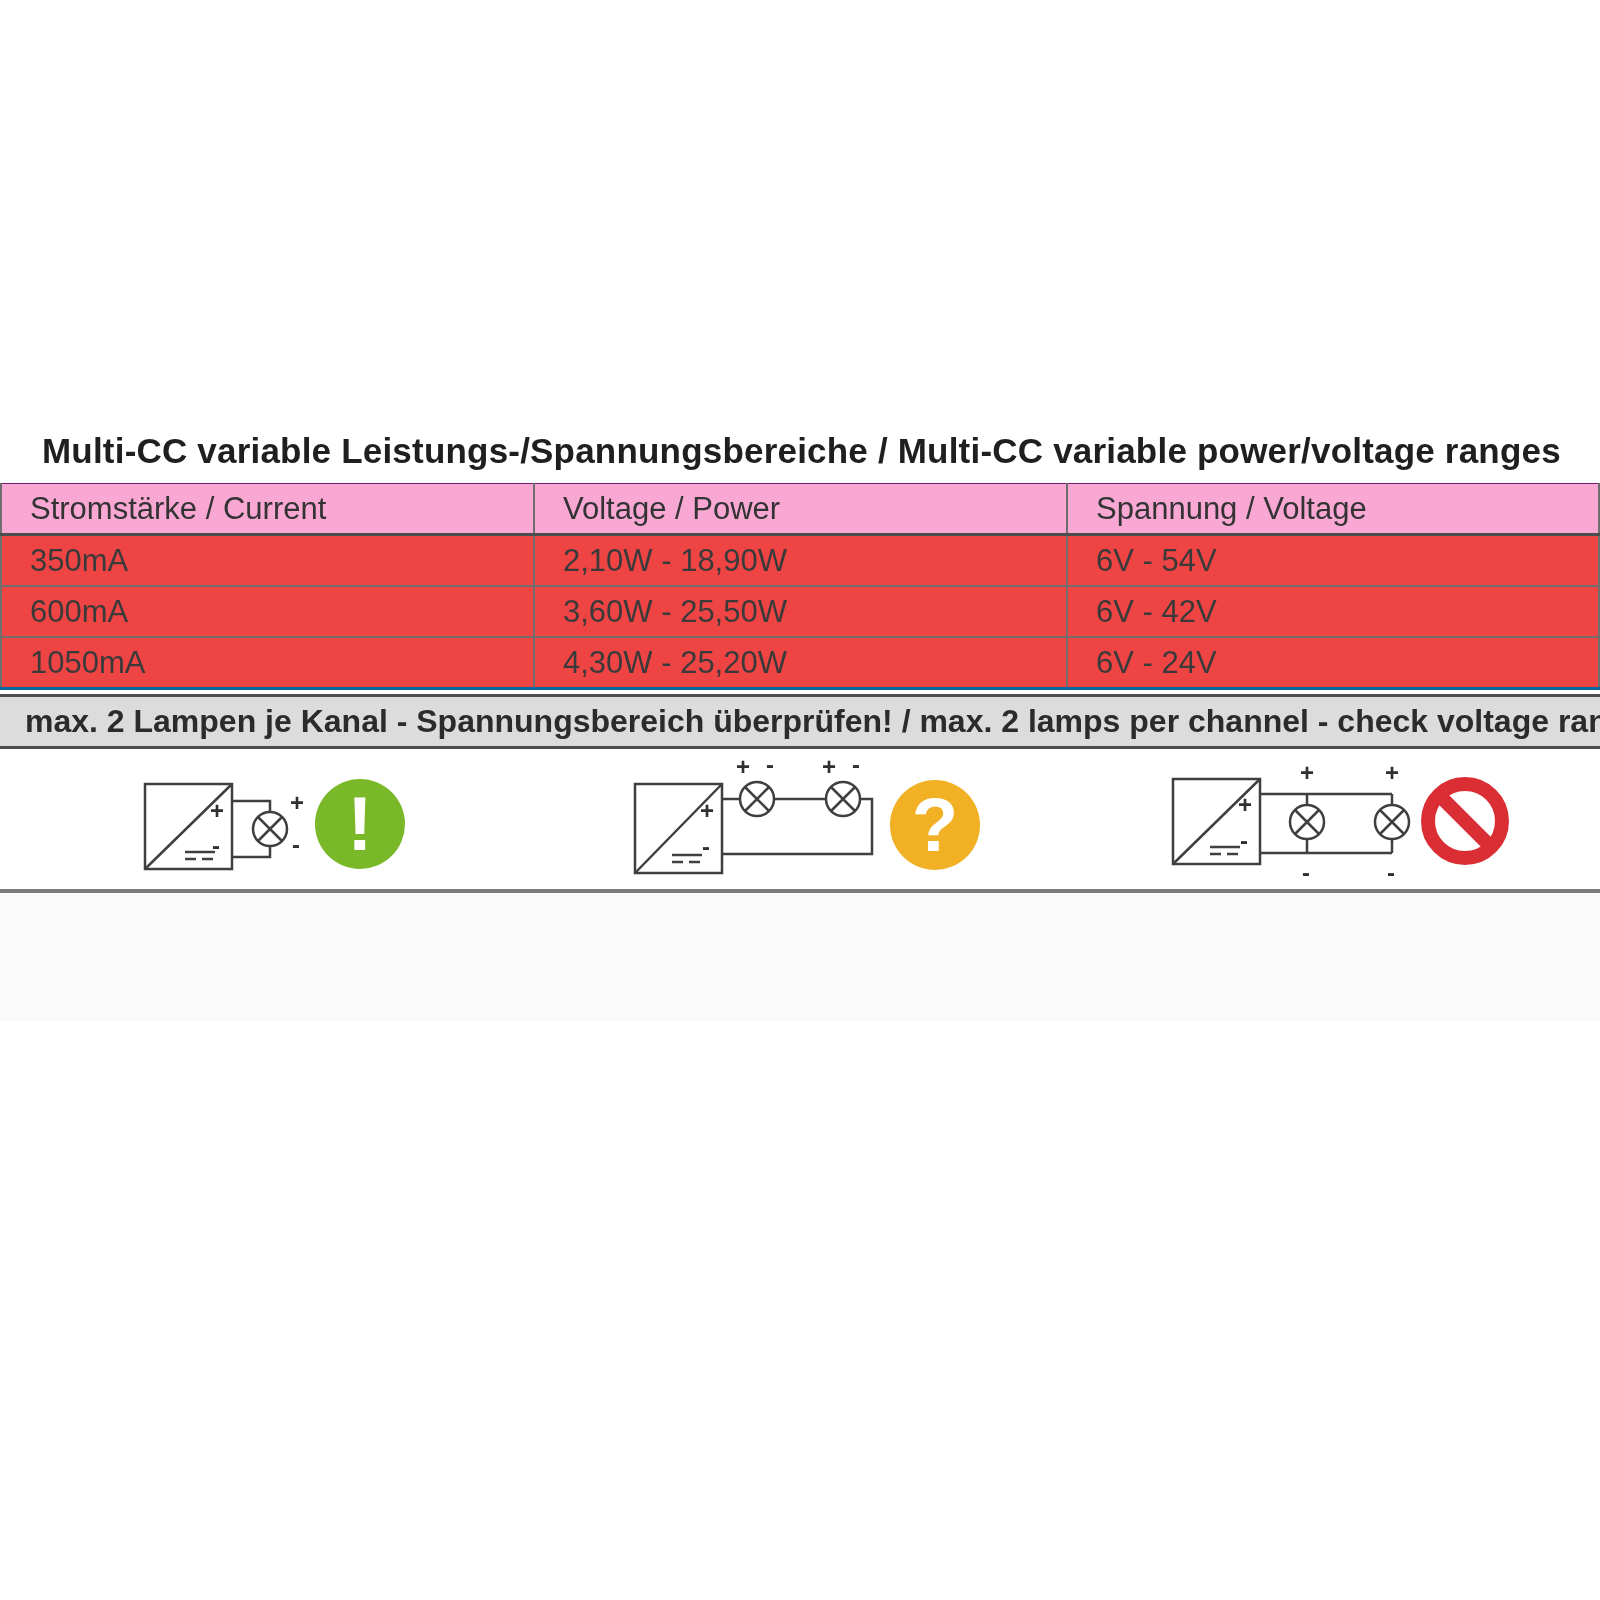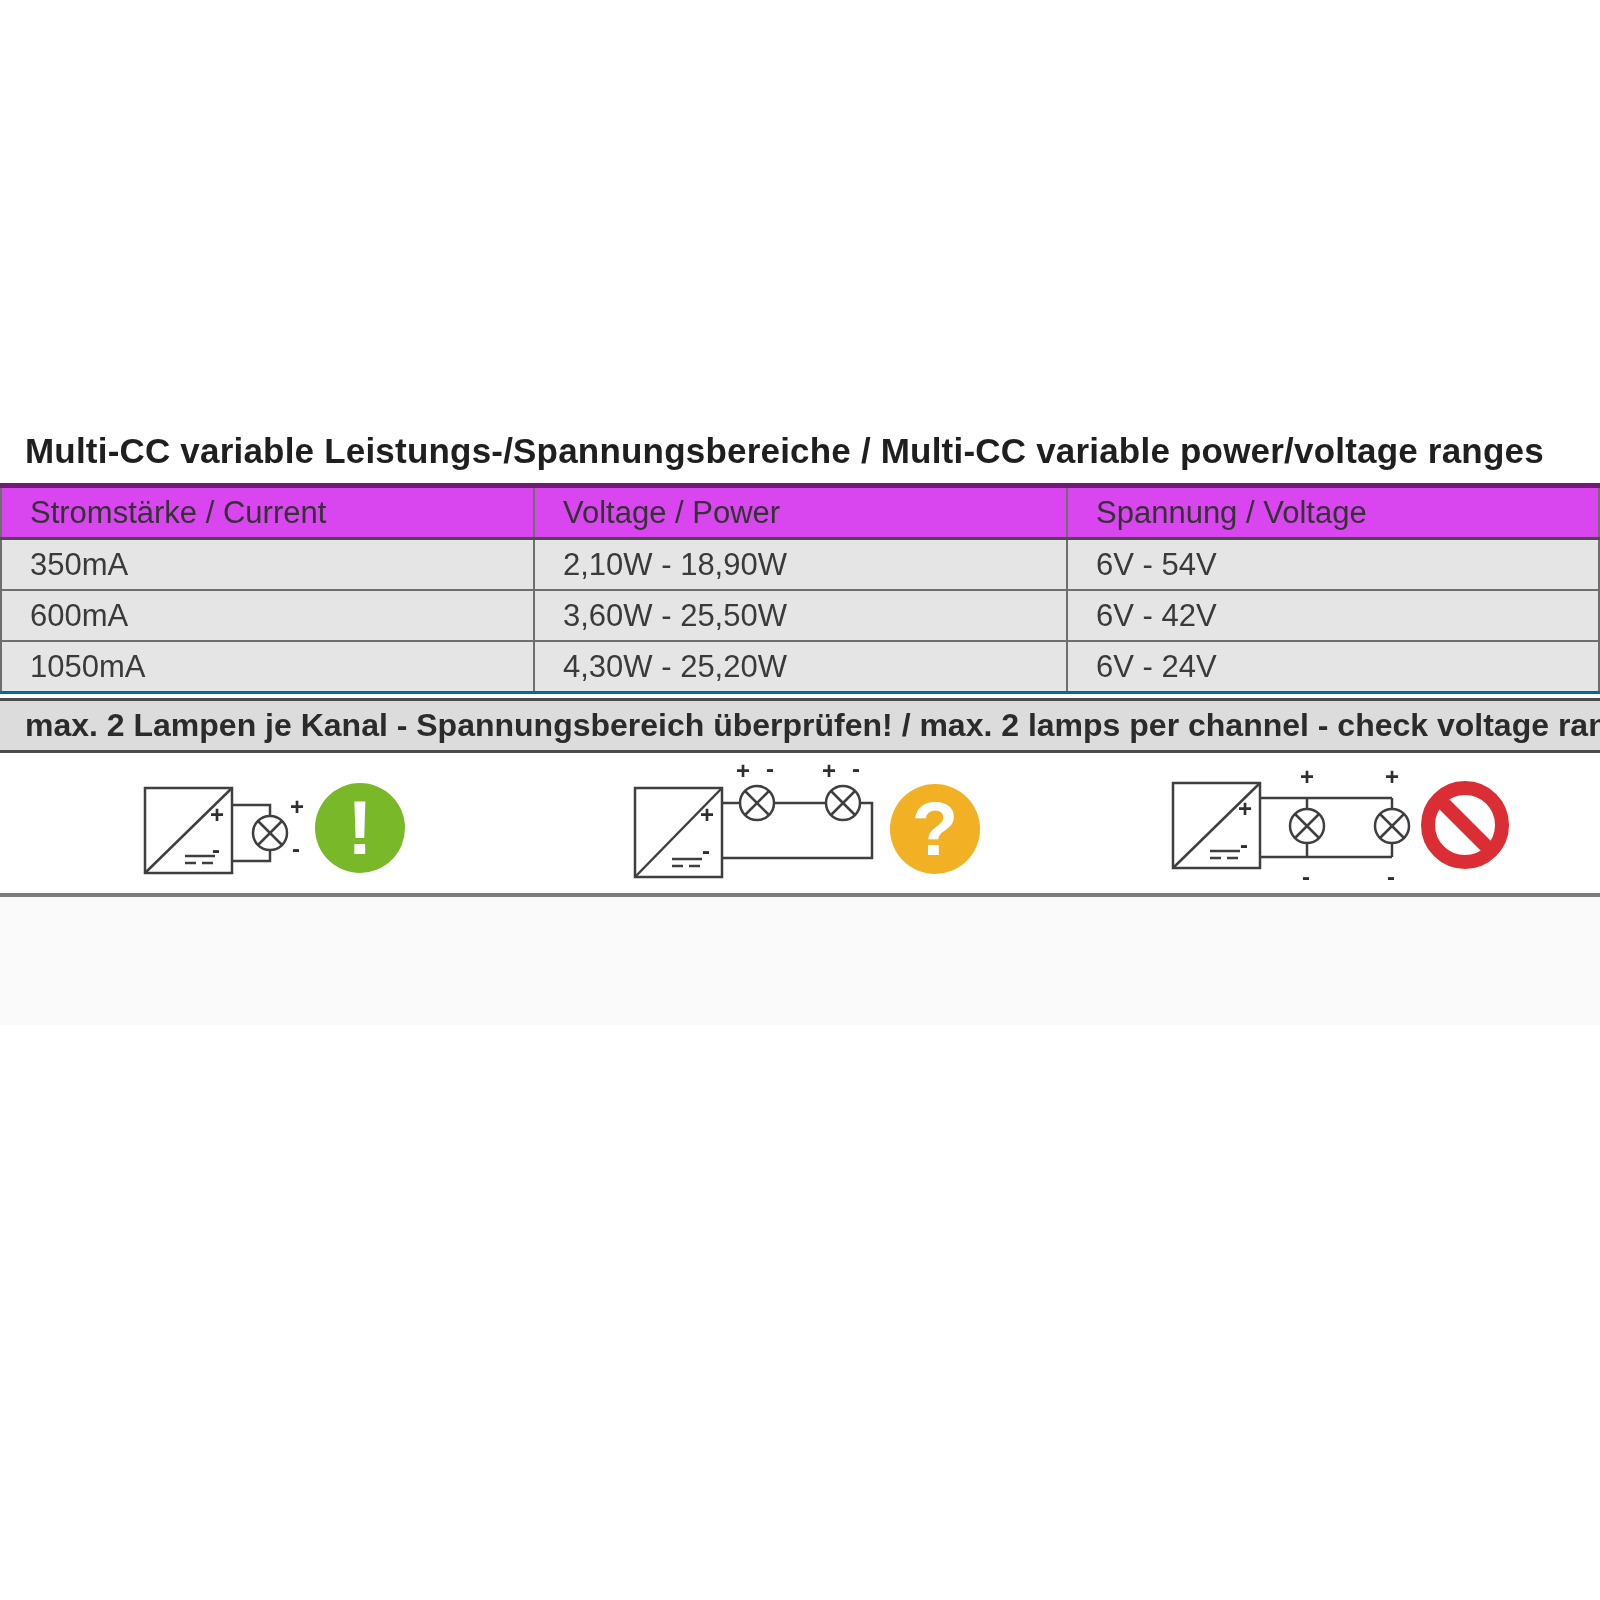--- a/index.html
+++ b/index.html
@@ -20,21 +20,21 @@
   .content {
     position: absolute;
     top: 430px;
     left: 0;
     width: 1600px;
   }
   .title {
     font-size: 35px;
     font-weight: bold;
     color: #1f1f1f;
-    padding-left: 25px;
+    padding-left: 42px;
     line-height: 42px;
     letter-spacing: 0.2px;
     white-space: nowrap;
   }
   table.spec {
     width: 1598px;
     border-collapse: collapse;
     margin-top: 11px;
     table-layout: fixed;
   }
@@ -45,26 +45,26 @@
     font-weight: normal;
     padding: 0 0 0 28px;
     height: 49px;
     border: 2px solid #6e6e6e;
     border-left-width: 0;
     white-space: nowrap;
     overflow: hidden;
   }
   table.spec th:first-child, table.spec td:first-child { border-left-width: 2px; }
   table.spec thead th {
-    background: #d946ef;
-    border-top: 5px solid #701a75;
+    background: #f9a8d4;
+    border-top: 1px solid #701a75;
     border-bottom: 3px solid #4c4c4c;
     color: #333333;
   }
-  table.spec tbody td { background: #e5e5e5; }
+  table.spec tbody td { background: #ef4444; }
   table.spec tbody tr:last-child td { border-bottom: 3px solid #0369a1; }
   col.c1 { width: 533px; }
   col.c2 { width: 533px; }
   col.c3 { width: 532px; }
   .notice {
     margin-top: 4px;
     background: #dcdcdc;
     border-top: 3px solid #4c4c4c;
     border-bottom: 3px solid #4c4c4c;
     font-size: 32px;

